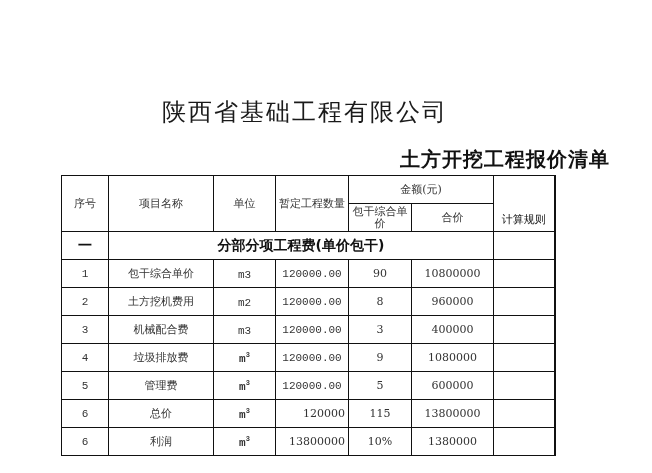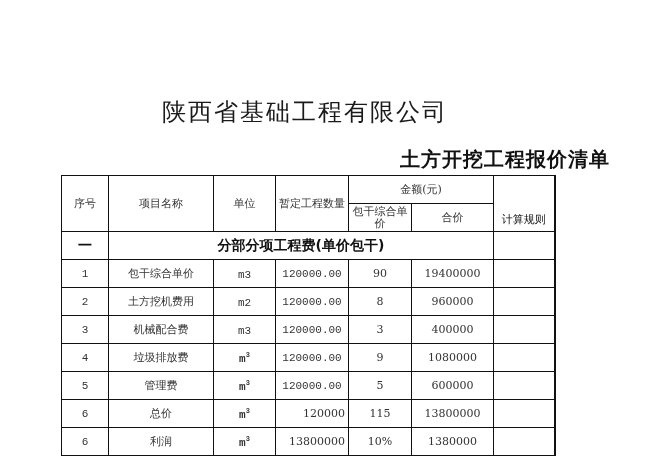--- a/index.html
+++ b/index.html
@@ -56,21 +56,21 @@
     <td colspan="5" class="l title" style="border-right:none;">分部分项工程费(单价包干)</td>
     <td class="outer-right"></td>
   </tr>
 
   <tr>
     <td class="c mono">1</td>
     <td class="l">包干综合单价</td>
     <td class="l mono"><span>m3</span><sup></sup></td>
     <td class="l mono">120000.00</td>
     <td class="c">90</td>
-    <td class="c">19400000</td>
+    <td class="c">10800000</td>
     <td class="outer-right"></td>
   </tr>
   <tr>
     <td class="c mono">2</td>
     <td class="l">土方挖机费用</td>
     <td class="l mono"><span>m2</span><sup></sup></td>
     <td class="l mono">120000.00</td>
     <td class="c">8</td>
     <td class="c">960000</td>
     <td class="outer-right"></td>

